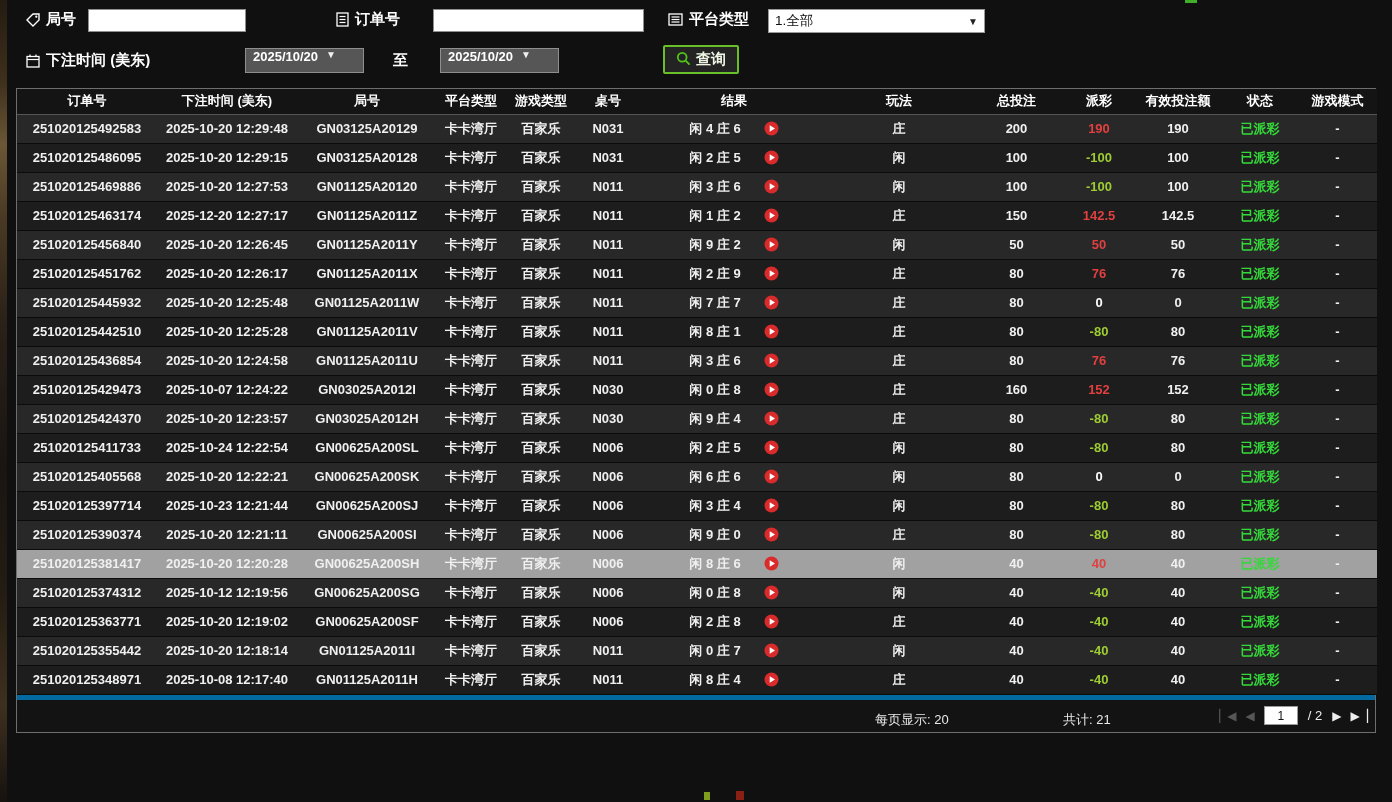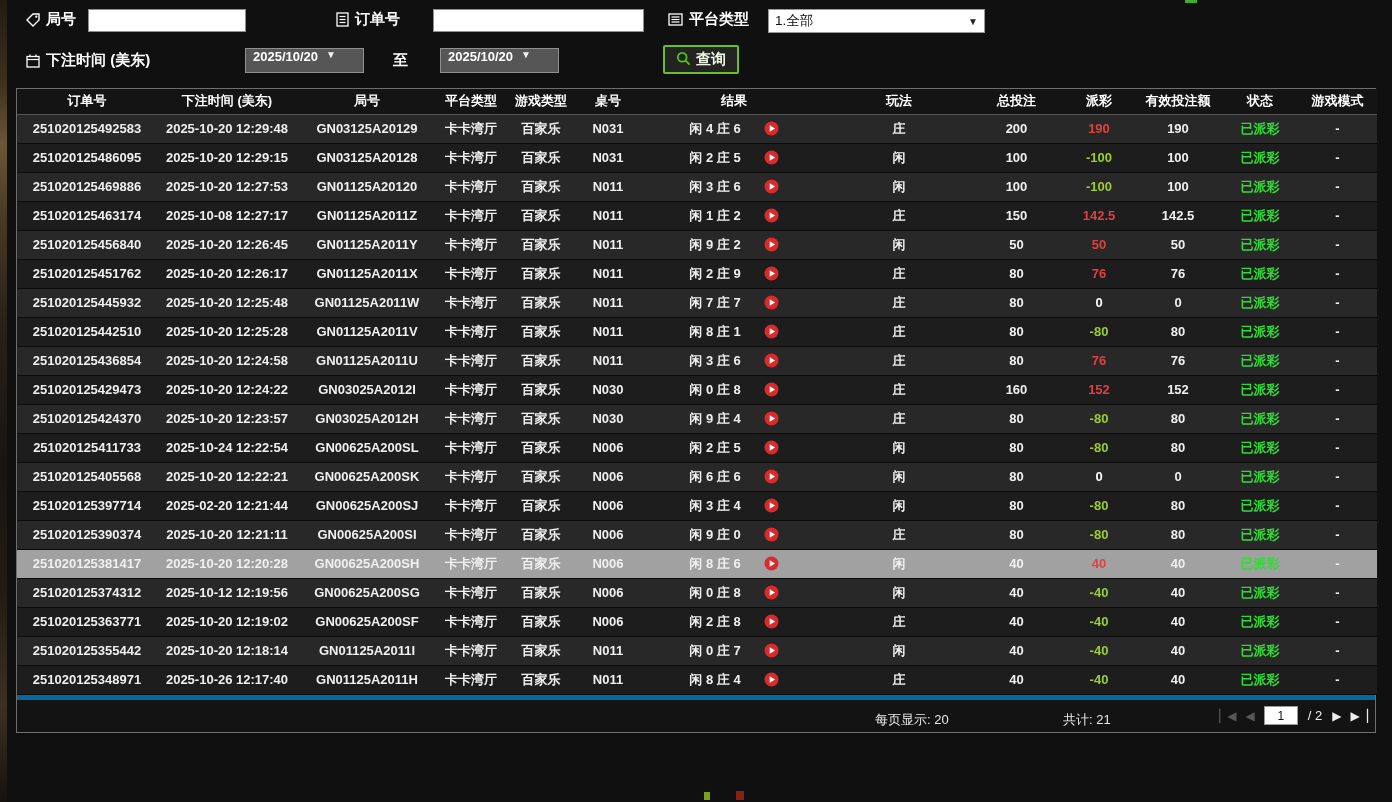--- a/index.html
+++ b/index.html
@@ -282,21 +282,21 @@
     </td>
     <td data-field="play">闲</td>
     <td data-field="total">100</td>
     <td data-field="payout" class="p-loss">-100</td>
     <td data-field="valid">100</td>
     <td data-field="status">已派彩</td>
     <td data-field="mode">-</td>
   </tr>
         <tr>
     <td data-field="order">251020125463174</td>
-    <td data-field="time">2025-10-08 12:27:17</td>
+    <td data-field="time">2025-12-20 12:27:17</td>
     <td data-field="round">GN01125A2011Z</td>
     <td data-field="platform">卡卡湾厅</td>
     <td data-field="game">百家乐</td>
     <td data-field="table_no">N011</td>
     <td>
       <span class="rwrap">
         <span data-field="result">闲 1 庄 2</span>
         <span class="play-icon">
           <svg width="15" height="15" viewBox="0 0 15 15">
                   <circle cx="7.5" cy="7.5" r="7" fill="#d92b2b"></circle>
@@ -432,21 +432,21 @@
     </td>
     <td data-field="play">庄</td>
     <td data-field="total">80</td>
     <td data-field="payout" class="p-win">76</td>
     <td data-field="valid">76</td>
     <td data-field="status">已派彩</td>
     <td data-field="mode">-</td>
   </tr>
         <tr>
     <td data-field="order">251020125429473</td>
-    <td data-field="time">2025-10-20 12:24:22</td>
+    <td data-field="time">2025-10-07 12:24:22</td>
     <td data-field="round">GN03025A2012I</td>
     <td data-field="platform">卡卡湾厅</td>
     <td data-field="game">百家乐</td>
     <td data-field="table_no">N030</td>
     <td>
       <span class="rwrap">
         <span data-field="result">闲 0 庄 8</span>
         <span class="play-icon">
           <svg width="15" height="15" viewBox="0 0 15 15">
                   <circle cx="7.5" cy="7.5" r="7" fill="#d92b2b"></circle>
@@ -532,21 +532,21 @@
     </td>
     <td data-field="play">闲</td>
     <td data-field="total">80</td>
     <td data-field="payout" class="p-zero">0</td>
     <td data-field="valid">0</td>
     <td data-field="status">已派彩</td>
     <td data-field="mode">-</td>
   </tr>
         <tr>
     <td data-field="order">251020125397714</td>
-    <td data-field="time">2025-02-20 12:21:44</td>
+    <td data-field="time">2025-10-23 12:21:44</td>
     <td data-field="round">GN00625A200SJ</td>
     <td data-field="platform">卡卡湾厅</td>
     <td data-field="game">百家乐</td>
     <td data-field="table_no">N006</td>
     <td>
       <span class="rwrap">
         <span data-field="result">闲 3 庄 4</span>
         <span class="play-icon">
           <svg width="15" height="15" viewBox="0 0 15 15">
                   <circle cx="7.5" cy="7.5" r="7" fill="#d92b2b"></circle>
@@ -682,21 +682,21 @@
     </td>
     <td data-field="play">闲</td>
     <td data-field="total">40</td>
     <td data-field="payout" class="p-loss">-40</td>
     <td data-field="valid">40</td>
     <td data-field="status">已派彩</td>
     <td data-field="mode">-</td>
   </tr>
         <tr>
     <td data-field="order">251020125348971</td>
-    <td data-field="time">2025-10-26 12:17:40</td>
+    <td data-field="time">2025-10-08 12:17:40</td>
     <td data-field="round">GN01125A2011H</td>
     <td data-field="platform">卡卡湾厅</td>
     <td data-field="game">百家乐</td>
     <td data-field="table_no">N011</td>
     <td>
       <span class="rwrap">
         <span data-field="result">闲 8 庄 4</span>
         <span class="play-icon">
           <svg width="15" height="15" viewBox="0 0 15 15">
                   <circle cx="7.5" cy="7.5" r="7" fill="#d92b2b"></circle>

